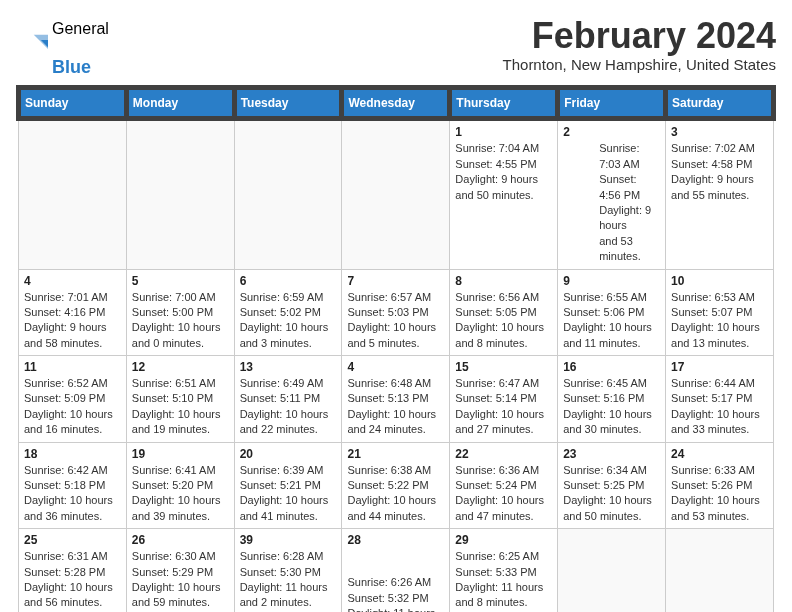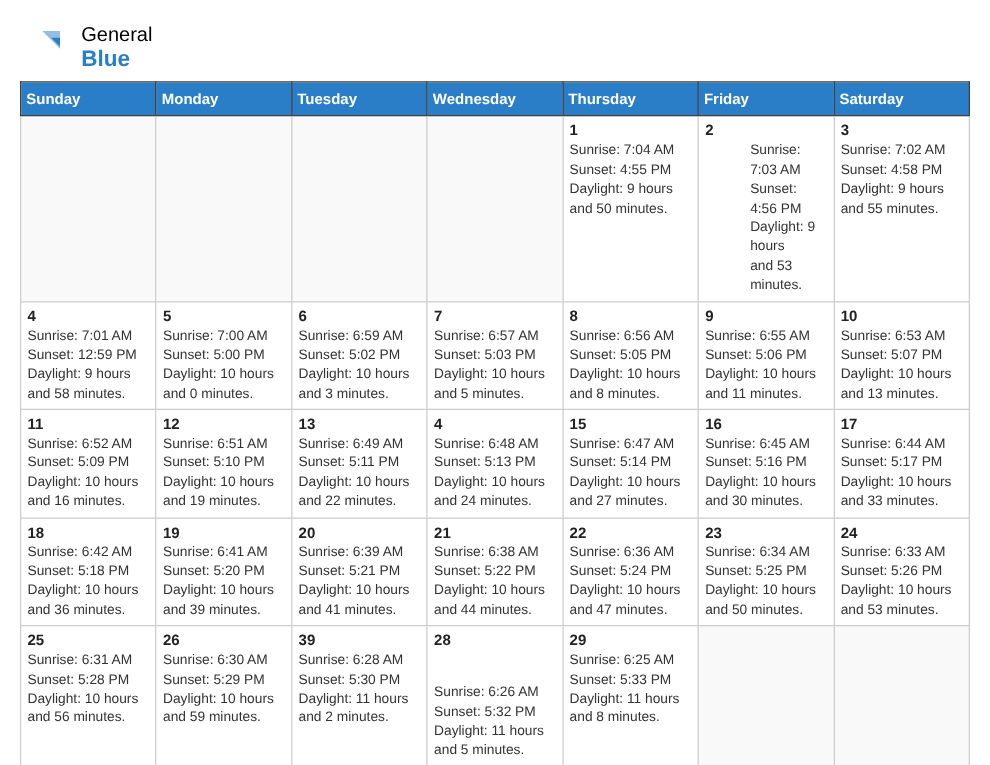--- a/index.html
+++ b/index.html
@@ -12,32 +12,33 @@
     }
     .header {
       display: flex;
       align-items: flex-start;
       justify-content: space-between;
       margin-bottom: 8px;
     }
     .logo {
       display: flex;
       align-items: center;
-      gap: 17px;
+      gap: 4px;
       margin-top: 4px;
     }
     .logo-text {
       display: flex;
       flex-direction: column;
       line-height: 1.1;
     }
     .logo-blue {
       font-size: 18px;
       font-weight: bold;
       color: #2a7ec8;
+      margin-top: 20px;
     }
     .logo-icon {
       width: 32px;
       height: 32px;
     }
     .title-block {
       text-align: right;
     }
     .month-year {
       font-size: 36px;
@@ -54,21 +55,21 @@
       border-collapse: collapse;
       font-size: 11px;
     }
     .calendar th {
       background-color: #2a7ec8;
       color: #fff;
       padding: 6px 4px;
       text-align: left;
       font-size: 12px;
       font-weight: bold;
-      border: 1px solid #404040;
+      border: 5px solid #404040;
     }
     .calendar td {
       border: 1px solid #ccc;
       vertical-align: top;
       padding: 4px 5px;
       width: 108px;
       min-height: 80px;
       background: #fff;
     }
     .calendar td.empty {
@@ -94,20 +95,24 @@
     <svg class="logo-icon" viewBox="0 0 36 36">
       <rect x="0" y="0" width="36" height="36" fill="white"></rect>
       <polygon points="28,8 36,8 36,16" fill="#2a7ec8"></polygon>
       <polygon points="20,2 36,2 36,18" fill="#2a7ec8" opacity="0.5"></polygon>
     </svg>
     <div class="logo-text">
       <span>General</span>
       <span class="logo-blue">Blue</span>
     </div>
   </div>
+  <div class="title-block">
+    <div class="month-year">February 2024</div>
+    <div class="location">Thornton, New Hampshire, United States</div>
+  </div>
 </div>
 
 <table class="calendar">
   <thead>
     <tr>
     <th>Sunday</th>
         <th>Monday</th>
         <th>Tuesday</th>
         <th>Wednesday</th>
         <th>Thursday</th>
@@ -140,21 +145,21 @@
           <div class="day-info" style="white-space: pre-line;">Sunrise: 7:02 AM
 Sunset: 4:58 PM
 Daylight: 9 hours
 and 55 minutes.</div>
         </td>
       </tr>
       <tr>
         <td>
           <div class="day-num">4</div>
           <div class="day-info" style="white-space: pre-line;">Sunrise: 7:01 AM
-Sunset: 12:59 PM
+Sunset: 4:16 PM
 Daylight: 9 hours
 and 58 minutes.</div>
         </td>
         <td>
           <div class="day-num">5</div>
           <div class="day-info" style="white-space: pre-line;">Sunrise: 7:00 AM
 Sunset: 5:00 PM
 Daylight: 10 hours
 and 0 minutes.</div>
         </td>

